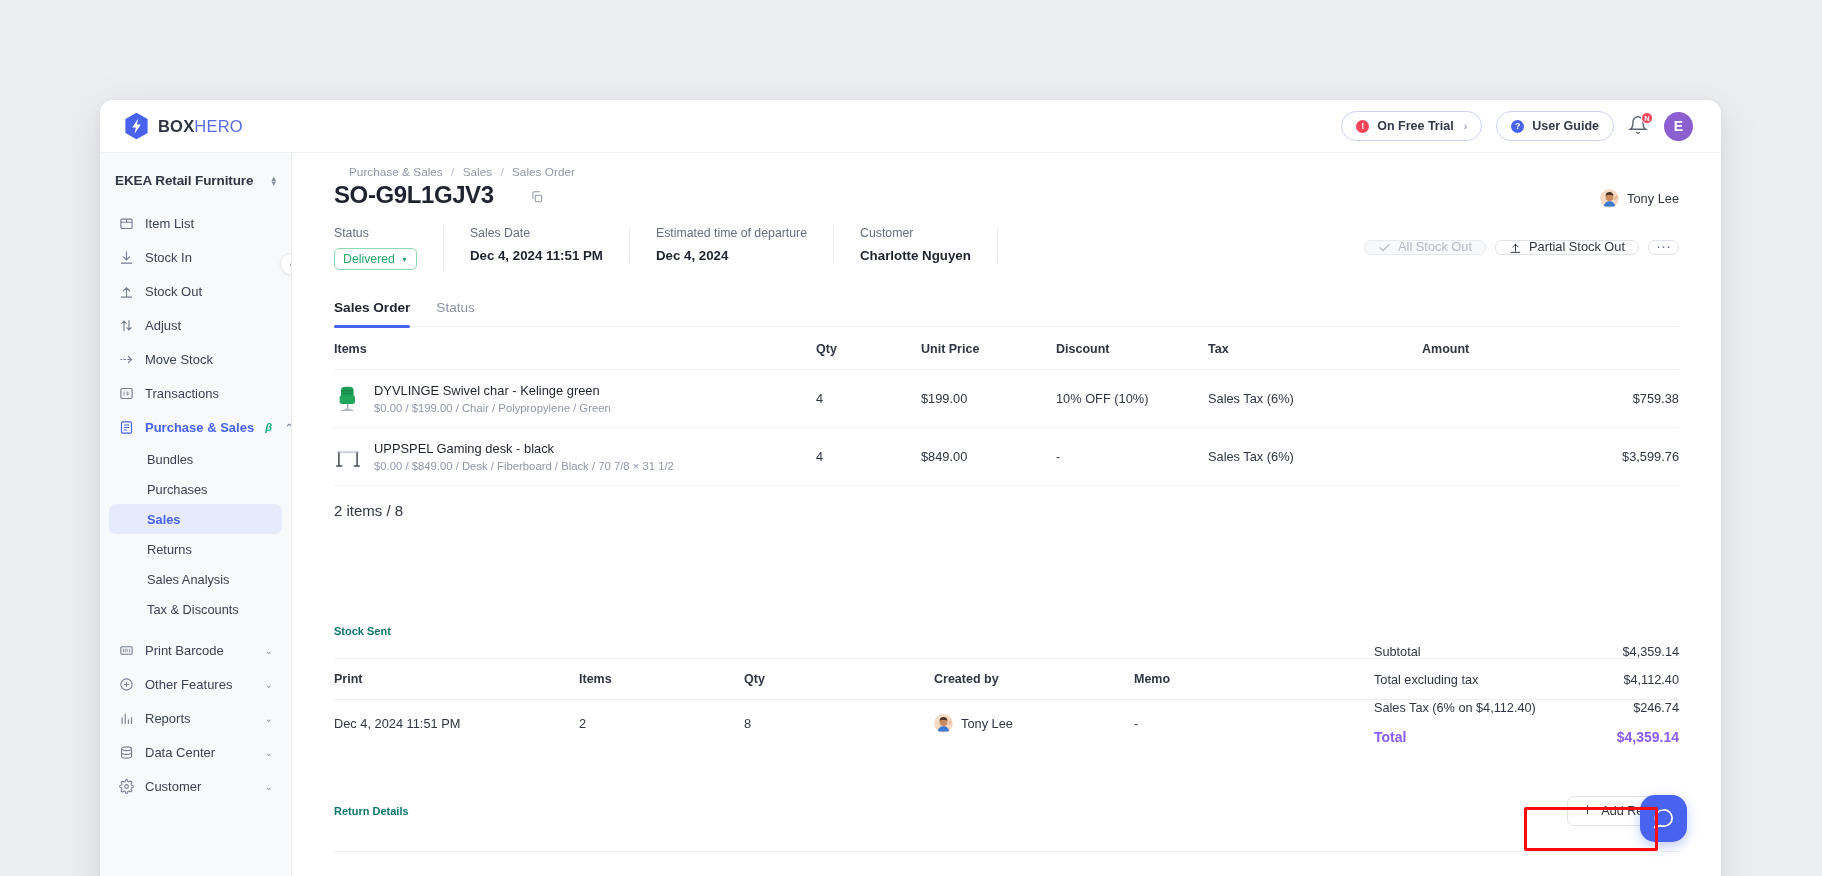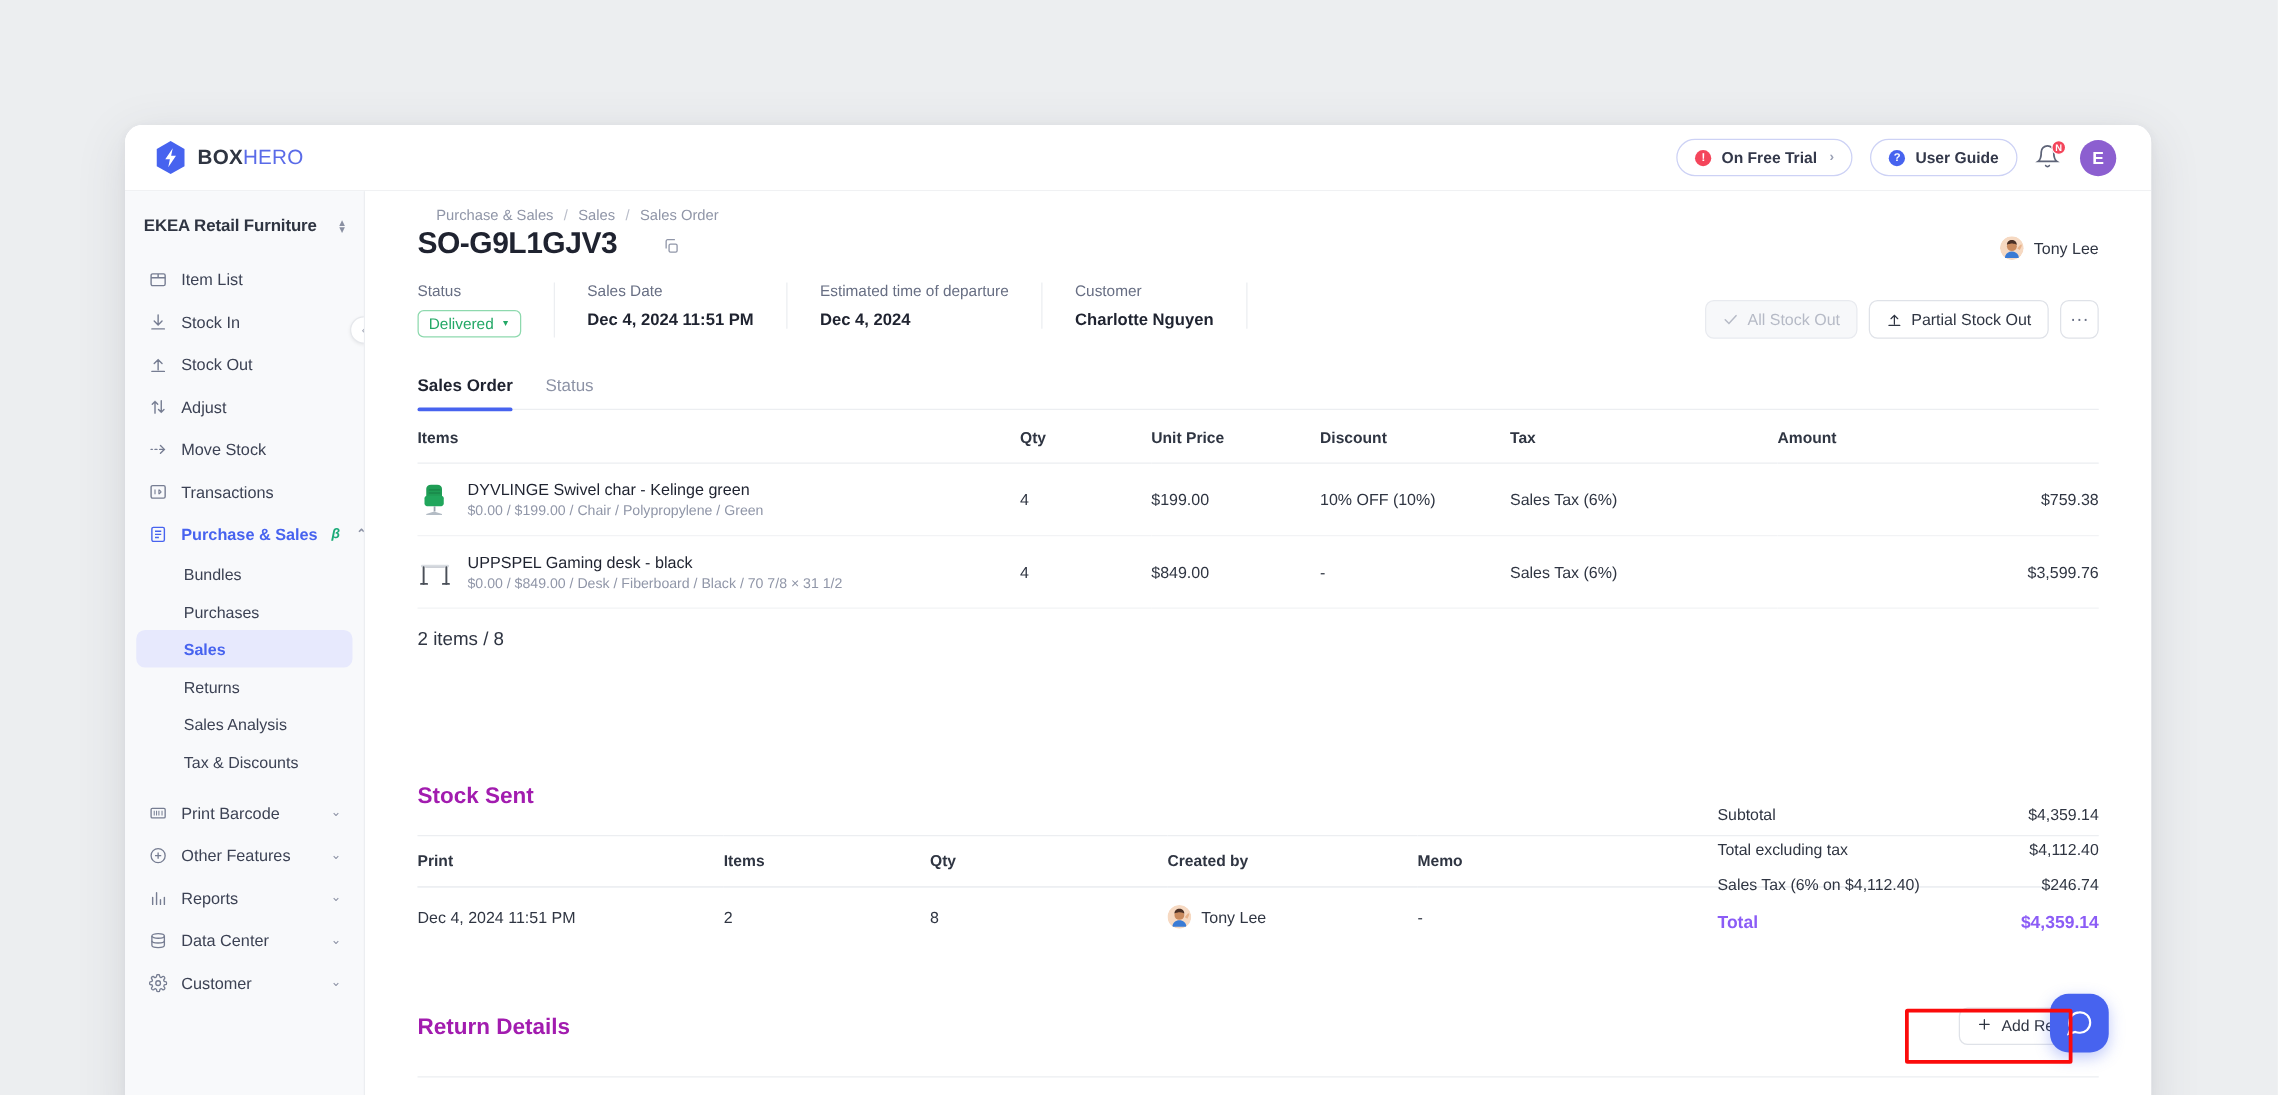--- a/index.html
+++ b/index.html
@@ -133,22 +133,22 @@
   .meta-label { font-size:12.3px; color:#676e83; margin-bottom:8px; }
   .meta-value { font-size:13.3px; color:#1f2330; font-weight:600; }
   .status-chip {
     display:inline-flex;align-items:center;gap:6px;
     border:1px solid #8ed9ae; border-radius:5px;
     padding:3px 8px; font-size:12.3px; color:#23a866; background:#fff; cursor:pointer;
   }
   .status-chip .tri { font-size:7px; }
   .meta-actions { margin-left:auto; display:flex; align-items:center; gap:9px; margin-top:14px; }
   .btn {
-    display:flex;align-items:center;gap:7px;
-    height:31px;padding:0 13px;border-radius:7px;
+    display:flex;align-items:flex-end;gap:7px;
+    height:15px;padding:0 13px;border-radius:7px;
     border:1px solid #dfe2e8; background:#fff;
     font-size:12.8px;color:#2f3542;cursor:pointer;white-space:nowrap;
   }
   .btn.disabled { color:#b6bac6; background:#f7f8fa; border-color:#e8eaef; cursor:default; }
   .btn.icon-only { width:31px; padding:0; justify-content:center; font-size:15px; color:#676e83; }
   
   .tabs { display:flex; gap:26px; margin-top:30px; border-bottom:1px solid #eceef1; }
   .tab { font-size:13.6px; color:#8d93a6; padding-bottom:11px; cursor:pointer; position:relative; }
   .tab.active { color:#1f2330; font-weight:700; }
   .tab.active::after {
@@ -171,21 +171,21 @@
   .item-name { font-size:12.9px; color:#1f2330; margin-bottom:4px; }
   .item-sub { font-size:11.3px; color:#9096a8; }
   .items-count { font-size:15px; color:#2f3542; padding-top:16px; }
   
   .totals { position:absolute; right:42px; }
   .tot-row { display:flex; justify-content:space-between; align-items:center; width:305px; margin-bottom:14px; }
   .tot-label { font-size:12.7px; color:#2f3542; }
   .tot-value { font-size:12.7px; color:#2f3542; }
   .tot-row.grand .tot-label, .tot-row.grand .tot-value { font-size:14px; font-weight:700; color:#8b5cf6; }
   
-  .section-title { font-size:18px; font-weight:700; color:#a21caf; }
+  .section-title { font-size:11px; font-weight:700; color:#0f766e; }
   table.plain { width:100%; border-collapse:collapse; table-layout:fixed; }
   table.plain th {
     font-size:12.5px;font-weight:600;color:#2f3542;text-align:left;
     padding:13px 0; border-top:1px solid #eceef1; border-bottom:1px solid #eceef1;
   }
   table.plain td { font-size:12.8px;color:#2f3542;padding:14px 0; }
   .by { display:flex;align-items:center;gap:8px; }
   .by img, .by .sv { width:19px;height:19px;border-radius:50%;display:block; }
   
   .ret-head { display:flex; align-items:center; }

